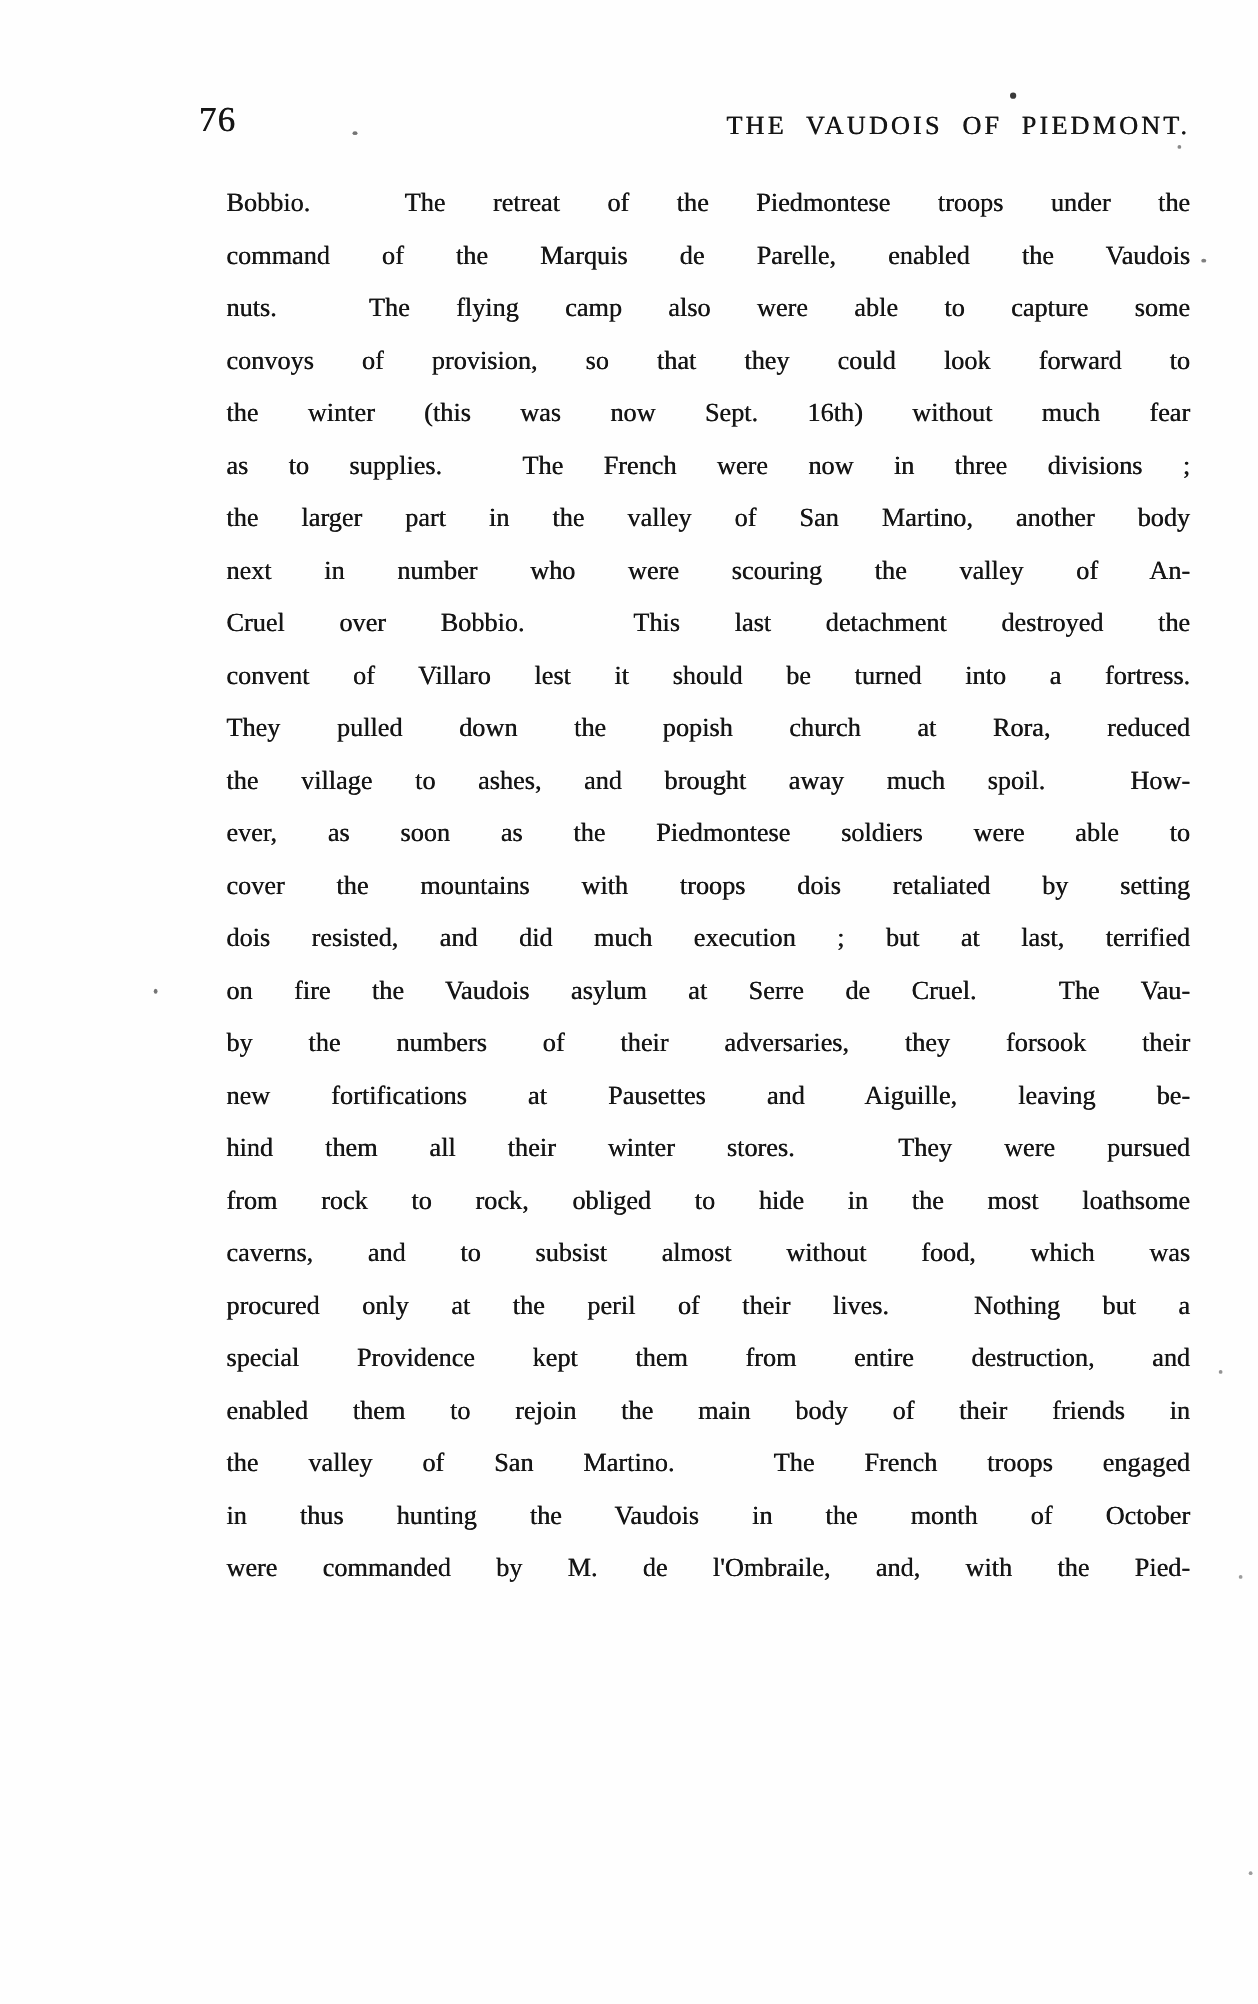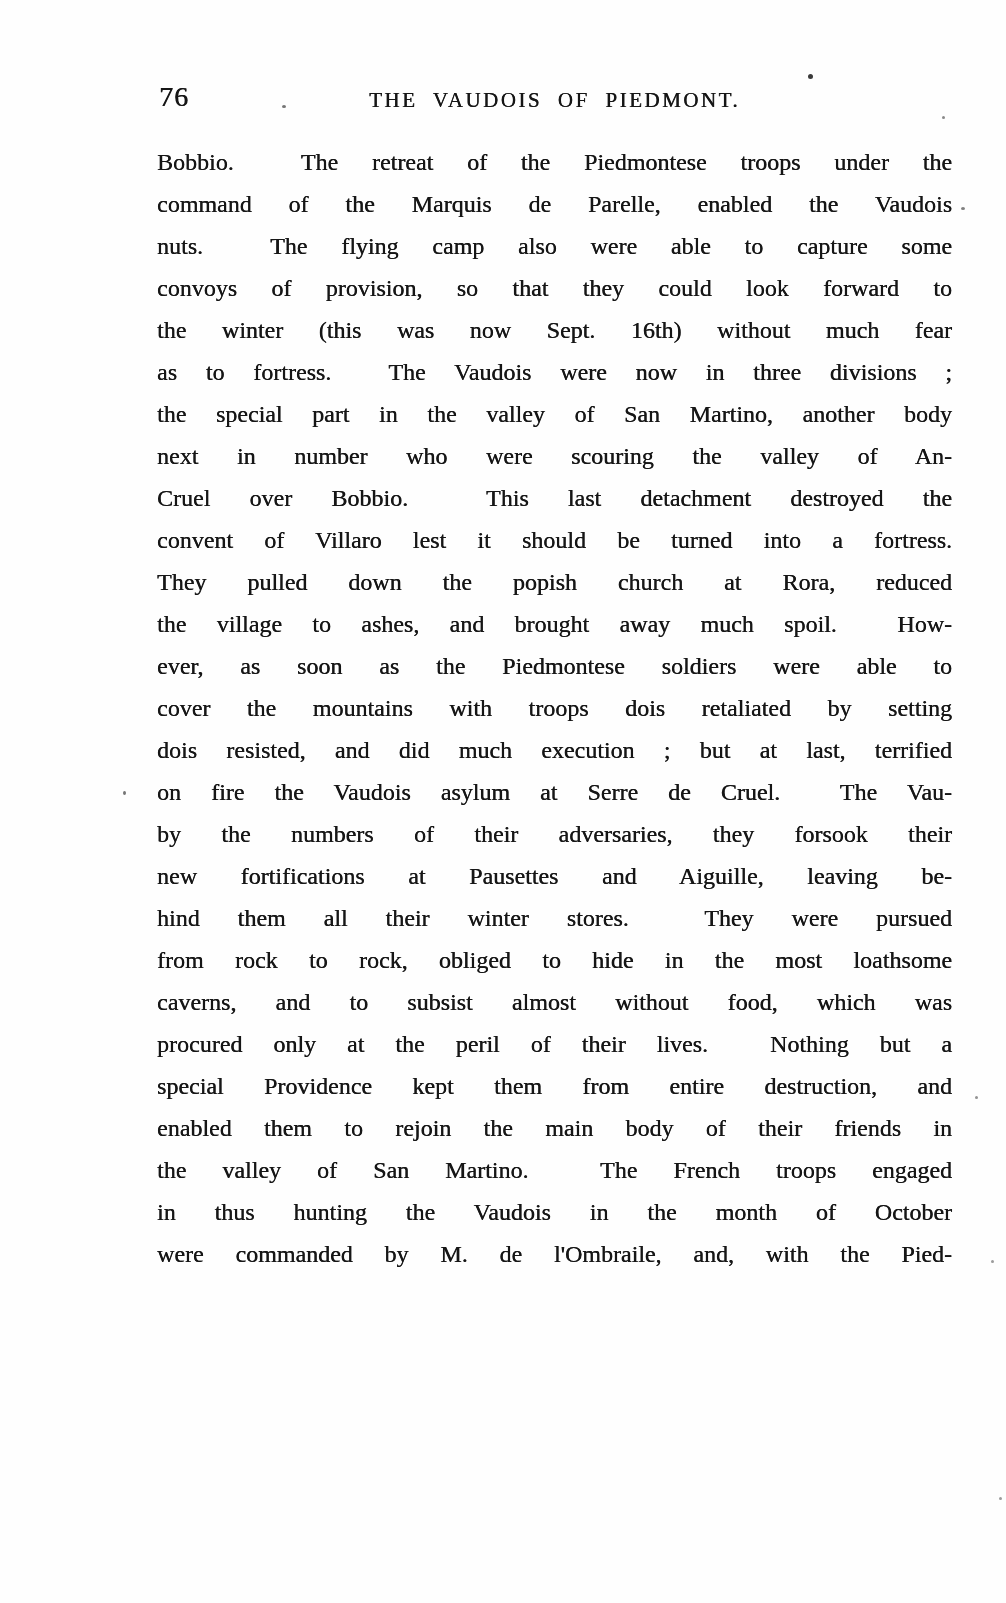--- a/index.html
+++ b/index.html
@@ -31,41 +31,42 @@
     font-size: 28px;
     line-height: 30px;
     letter-spacing: 1px;
     text-shadow: 0.4px 0 0 currentColor;
   }
   .running-title {
     position: absolute;
     left: 0;
     right: 0;
     top: 6px;
-    text-align: center;
+    text-align: right;
     font-size: 21px;
     line-height: 24px;
     letter-spacing: 2.5px;
     word-spacing: 8px;
     text-shadow: 0.4px 0 0 currentColor;
   }
   .body-text {
     position: absolute;
     top: 141px;
     left: 157px;
     width: 795px;
   }
   .line {
     height: 42px;
     line-height: 42px;
-    font-size: 24px;
+    font-size: 21px;
     white-space: pre-wrap;
     text-align: justify;
     text-align-last: justify;
     text-shadow: 0.35px 0 0 currentColor;
+    margin-left: 24px;
   }
   .speck {
     position: absolute;
     background: #3a3a3a;
     border-radius: 50%;
   }
   .speck.s1 { left: 808px; top: 74px;  width: 5px; height: 5px; }
   .speck.s2 { left: 282px; top: 105px; width: 4px; height: 3px; opacity: .7; }
   .speck.s3 { left: 942px; top: 116px; width: 3px; height: 3px; opacity: .6; }
   .speck.s4 { left: 961px; top: 207px; width: 4px; height: 3px; opacity: .65; }
@@ -83,22 +84,22 @@
     <span class="page-number">76</span>
     <div class="running-title">THE VAUDOIS OF PIEDMONT.</div>
   </div>
 
   <div class="body-text">
     <div class="line">Bobbio.  The retreat of the Piedmontese troops under the</div>
     <div class="line">command of the Marquis de Parelle, enabled the Vaudois</div>
     <div class="line">nuts.  The flying camp also were able to capture some</div>
     <div class="line">convoys of provision, so that they could look forward to</div>
     <div class="line">the winter (this was now Sept. 16th) without much fear</div>
-    <div class="line">as to fortress.  The Vaudois were now in three divisions ;</div>
-    <div class="line">the special part in the valley of San Martino, another body</div>
+    <div class="line">as to supplies.  The French were now in three divisions ;</div>
+    <div class="line">the larger part in the valley of San Martino, another body</div>
     <div class="line">next in number who were scouring the valley of An-</div>
     <div class="line">Cruel over Bobbio.  This last detachment destroyed the</div>
     <div class="line">convent of Villaro lest it should be turned into a fortress.</div>
     <div class="line">They pulled down the popish church at Rora, reduced</div>
     <div class="line">the village to ashes, and brought away much spoil.  How-</div>
     <div class="line">ever, as soon as the Piedmontese soldiers were able to</div>
     <div class="line">cover the mountains with troops dois retaliated by setting</div>
     <div class="line">dois resisted, and did much execution ; but at last, terrified</div>
     <div class="line">on fire the Vaudois asylum at Serre de Cruel.  The Vau-</div>
     <div class="line">by the numbers of their adversaries, they forsook their</div>

